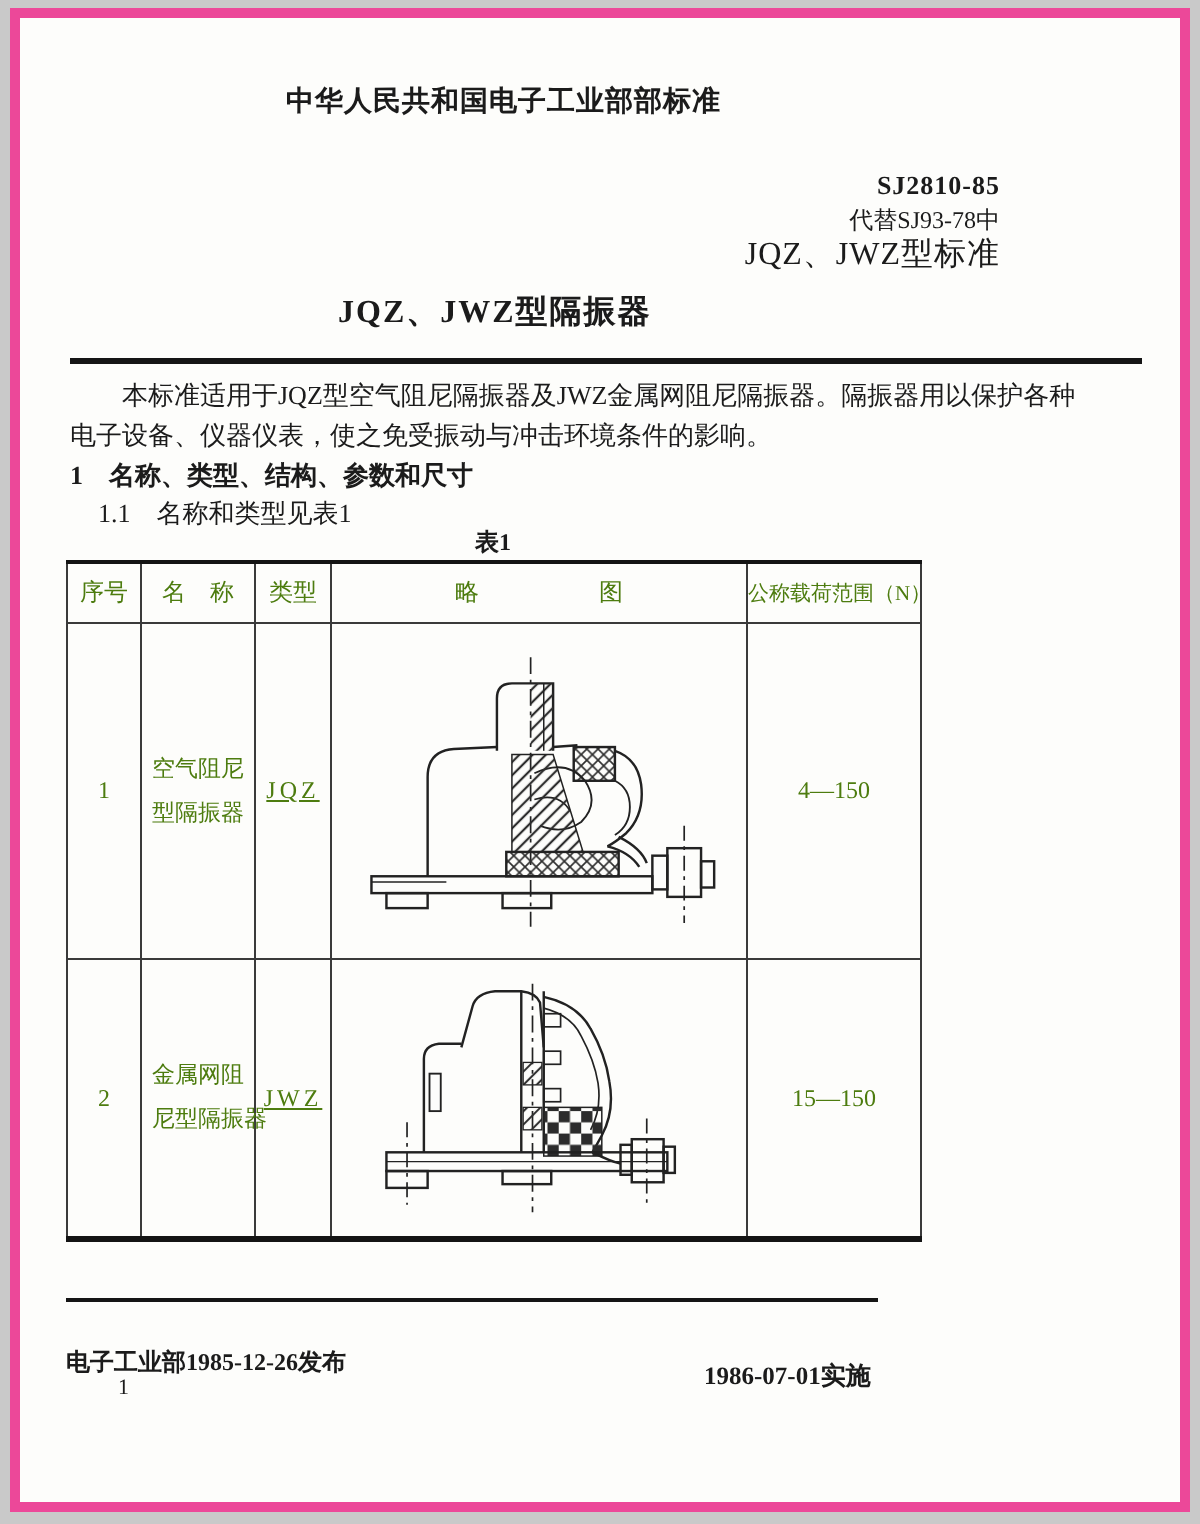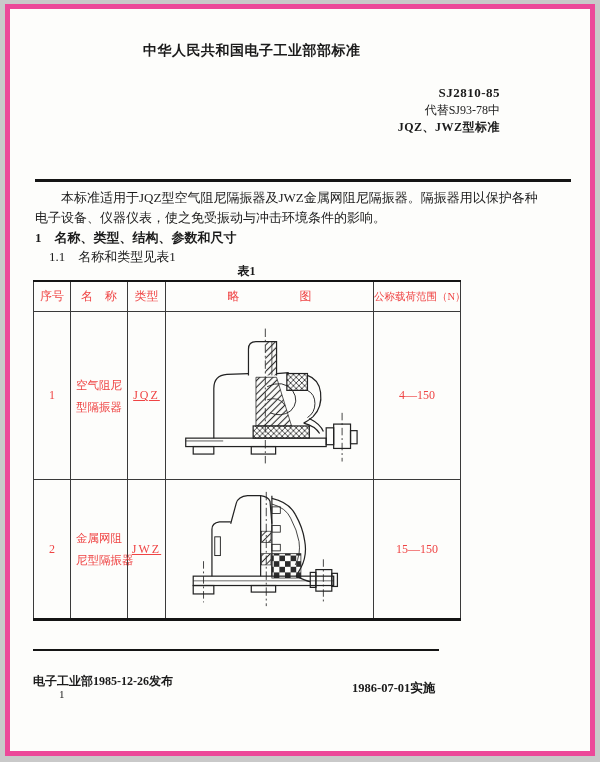--- a/index.html
+++ b/index.html
@@ -10,34 +10,34 @@
   }
   .page{
     position:absolute;left:5px;top:4px;right:5px;bottom:6px;
     background:#fdfdfb;border:5px solid #ec4899;
   }
   .abs{position:absolute;white-space:nowrap;}
   .banner{left:133px;top:33px;font-weight:bold;font-size:14px;letter-spacing:0.5px;}
   .std-block{right:90px;top:75px;text-align:right;line-height:17.5px;}
   .std-no{font-weight:bold;font-size:13px;letter-spacing:0.5px;}
   .std-rep{font-size:12px;}
-  .std-rep2{font-size:12px;letter-spacing:0.5px;font-weight:bold;}
+  .std-rep2{font-size:16px;letter-spacing:0.5px;}
   .doc-title{left:159px;top:137px;font-weight:bold;font-size:16px;letter-spacing:1px;}
   .rule{left:25px;top:170px;width:536px;height:2.5px;background:#151515;}
   .scope{left:25px;top:179px;width:542px;font-size:13px;line-height:19.5px;white-space:nowrap;}
   .scope .indent{text-indent:26px;}
   .sec1{left:25px;top:220px;font-weight:bold;font-size:13px;}
   .clause{left:39px;top:239px;font-size:13px;}
   .tbl-caption{left:23px;top:254px;width:427px;text-align:center;font-weight:bold;font-size:12px;}
   .tbl-wrap{left:23px;top:271px;}
   table{border-collapse:collapse;table-layout:fixed;width:427px;
         border-top:2px solid #141414;border-bottom:3px solid #141414;
         border-left:1px solid #4a4a4a;border-right:1px solid #4a4a4a;}
   td,th{border:1px solid #3a3a3a;padding:0;text-align:center;
-        vertical-align:middle;font-weight:normal;font-size:12px;color:#ef4444;}
+        vertical-align:middle;font-weight:normal;font-size:12px;color:#4d7c0f;}
   th{height:29px;}
   th.h-load{font-size:10.5px;margin-left:32px;}
   tr.row-1 td{height:165px;}
   tr.row-2 td{height:136px;}
   td.name-cell{text-align:left;padding-left:5px;line-height:22px;font-size:11.5px;white-space:nowrap;}
   td.type-cell{letter-spacing:2px;text-decoration:underline;}
   td.sketch-cell{padding:1px;}
   td.sketch-cell svg{display:block;margin:0 auto;}
   .footer-rule{left:23px;top:640px;width:406px;height:2px;background:#151515;}
   .footer-left{left:23px;top:664px;font-weight:bold;font-size:12px;}
@@ -50,20 +50,21 @@
 <div class="page">
 
   <div class="abs banner">中华人民共和国电子工业部部标准</div>
 
   <div class="abs std-block">
     <div class="std-no">SJ2810-85</div>
     <div class="std-rep">代替SJ93-78中</div>
     <div class="std-rep2">JQZ、JWZ型标准</div>
   </div>
 
+  <div class="abs doc-title">JQZ、JWZ型隔振器</div>
 
   <div class="abs rule"></div>
 
   <div class="abs scope">
     <div class="indent">本标准适用于JQZ型空气阻尼隔振器及JWZ金属网阻尼隔振器。隔振器用以保护各种</div>
     <div>电子设备、仪器仪表，使之免受振动与冲击环境条件的影响。</div>
   </div>
 
   <div class="abs sec1">1　名称、类型、结构、参数和尺寸</div>
 

